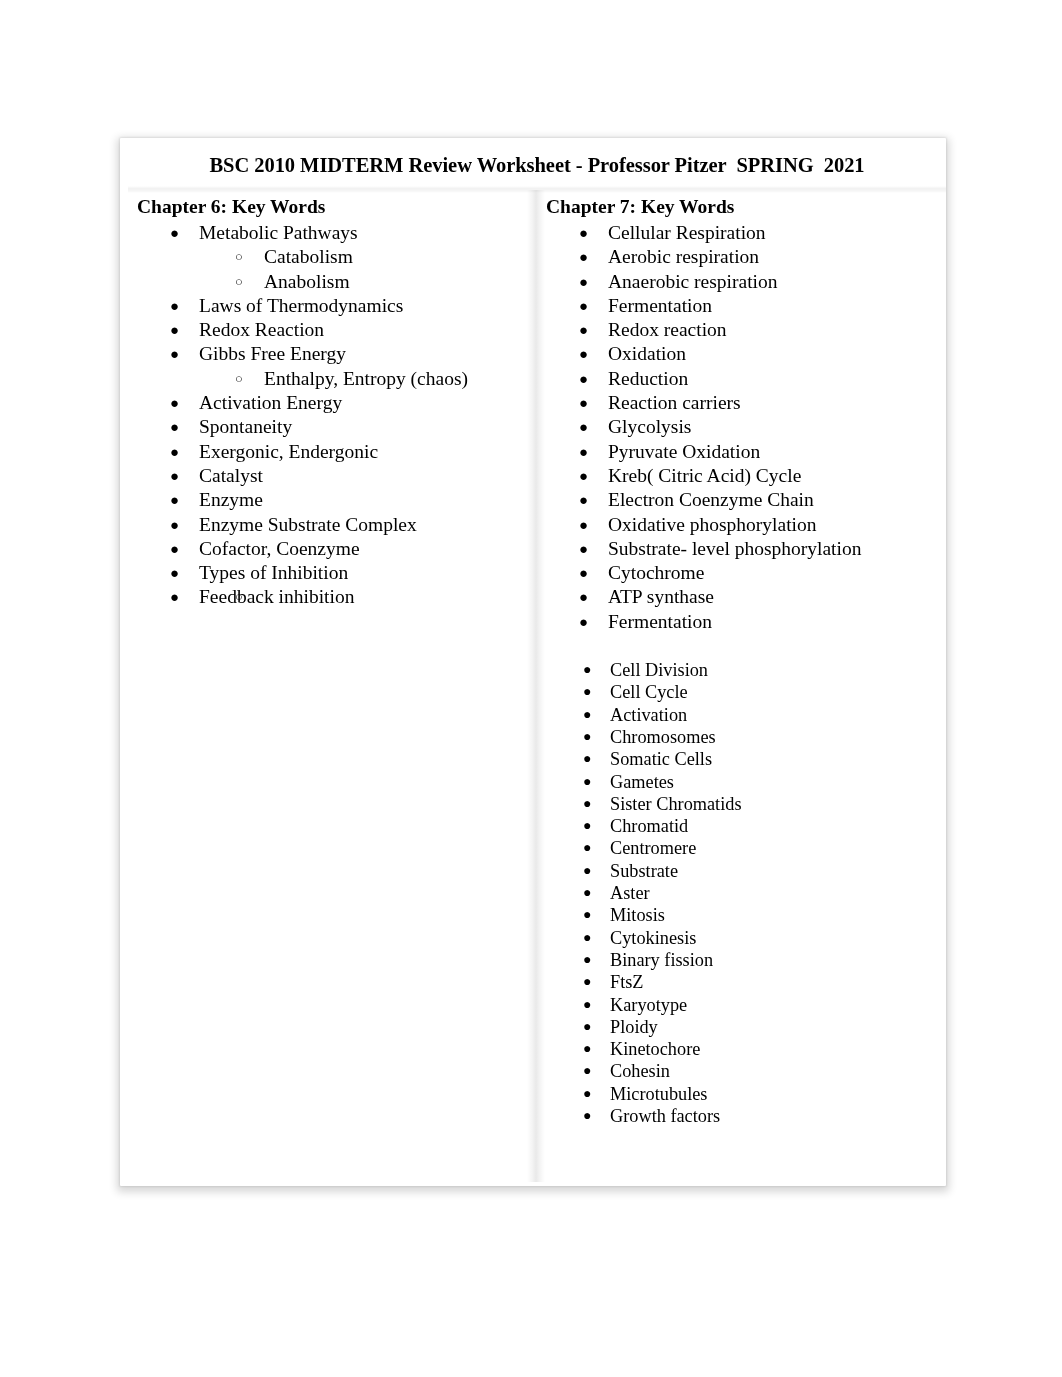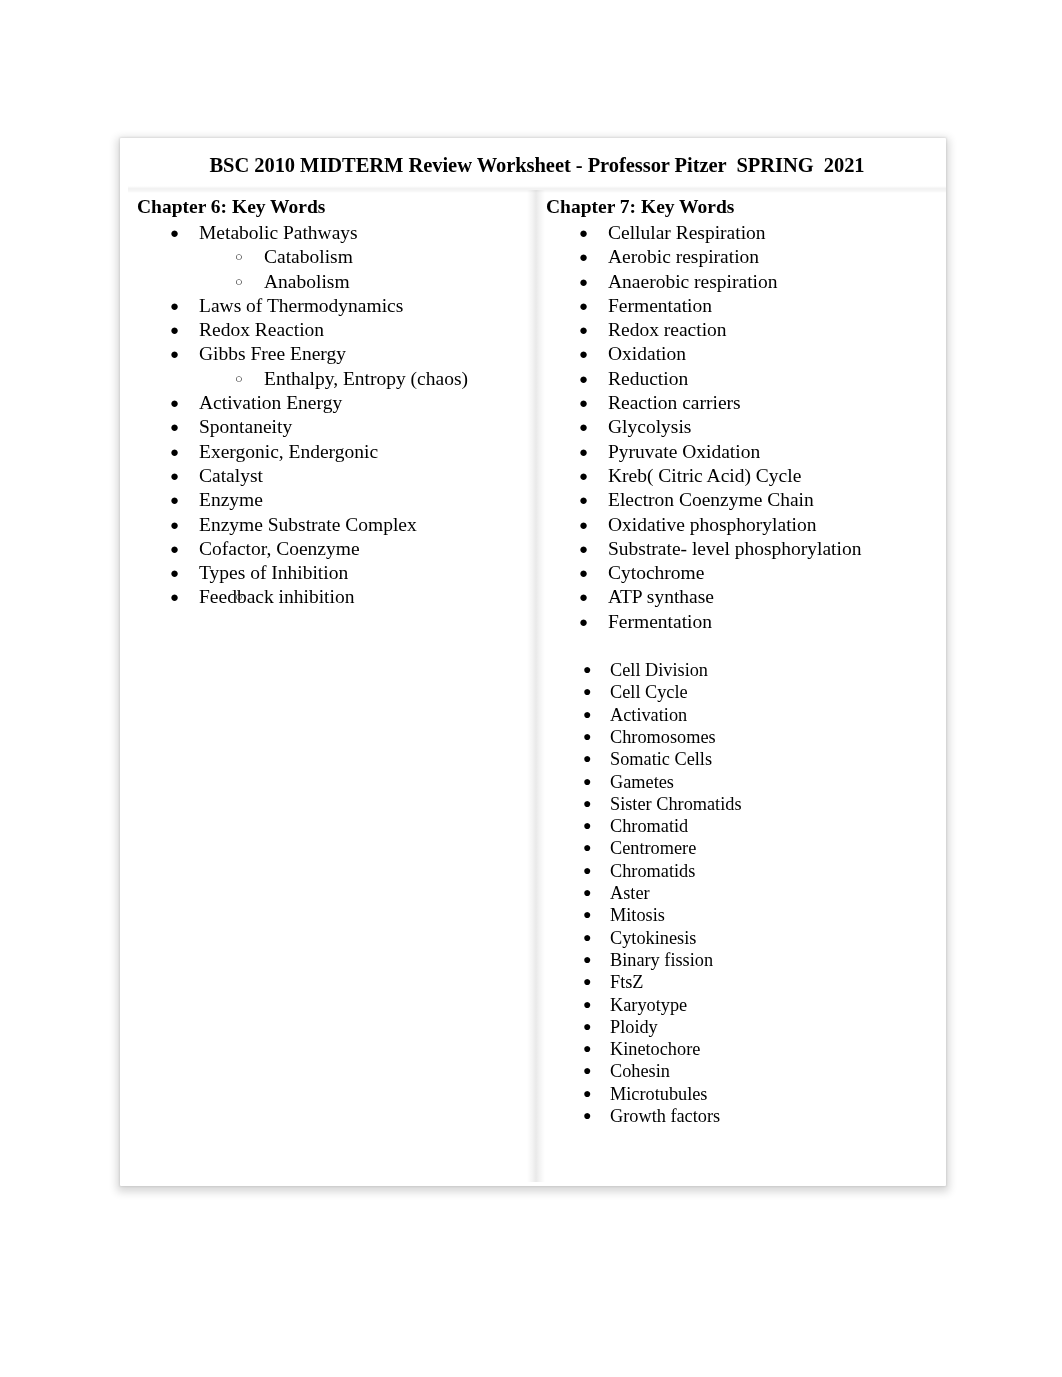--- a/index.html
+++ b/index.html
@@ -240,21 +240,21 @@
           <ul class="lvl1 compact">
             <li class="item"><span class="bullet">●</span><span class="txt">Cell Division</span></li>
             <li class="item"><span class="bullet">●</span><span class="txt">Cell Cycle</span></li>
             <li class="item"><span class="bullet">●</span><span class="txt">Activation</span></li>
             <li class="item"><span class="bullet">●</span><span class="txt">Chromosomes</span></li>
             <li class="item"><span class="bullet">●</span><span class="txt">Somatic Cells</span></li>
             <li class="item"><span class="bullet">●</span><span class="txt">Gametes</span></li>
             <li class="item"><span class="bullet">●</span><span class="txt">Sister Chromatids</span></li>
             <li class="item"><span class="bullet">●</span><span class="txt">Chromatid</span></li>
             <li class="item"><span class="bullet">●</span><span class="txt">Centromere</span></li>
-            <li class="item"><span class="bullet">●</span><span class="txt">Chromatids</span></li>
+            <li class="item"><span class="bullet">●</span><span class="txt">Substrate</span></li>
             <li class="item"><span class="bullet">●</span><span class="txt">Aster</span></li>
             <li class="item"><span class="bullet">●</span><span class="txt">Mitosis</span></li>
             <li class="item"><span class="bullet">●</span><span class="txt">Cytokinesis</span></li>
             <li class="item"><span class="bullet">●</span><span class="txt">Binary fission</span></li>
             <li class="item"><span class="bullet">●</span><span class="txt">FtsZ</span></li>
             <li class="item"><span class="bullet">●</span><span class="txt">Karyotype</span></li>
             <li class="item"><span class="bullet">●</span><span class="txt">Ploidy</span></li>
             <li class="item"><span class="bullet">●</span><span class="txt">Kinetochore</span></li>
             <li class="item"><span class="bullet">●</span><span class="txt">Cohesin</span></li>
             <li class="item"><span class="bullet">●</span><span class="txt">Microtubules</span></li>

